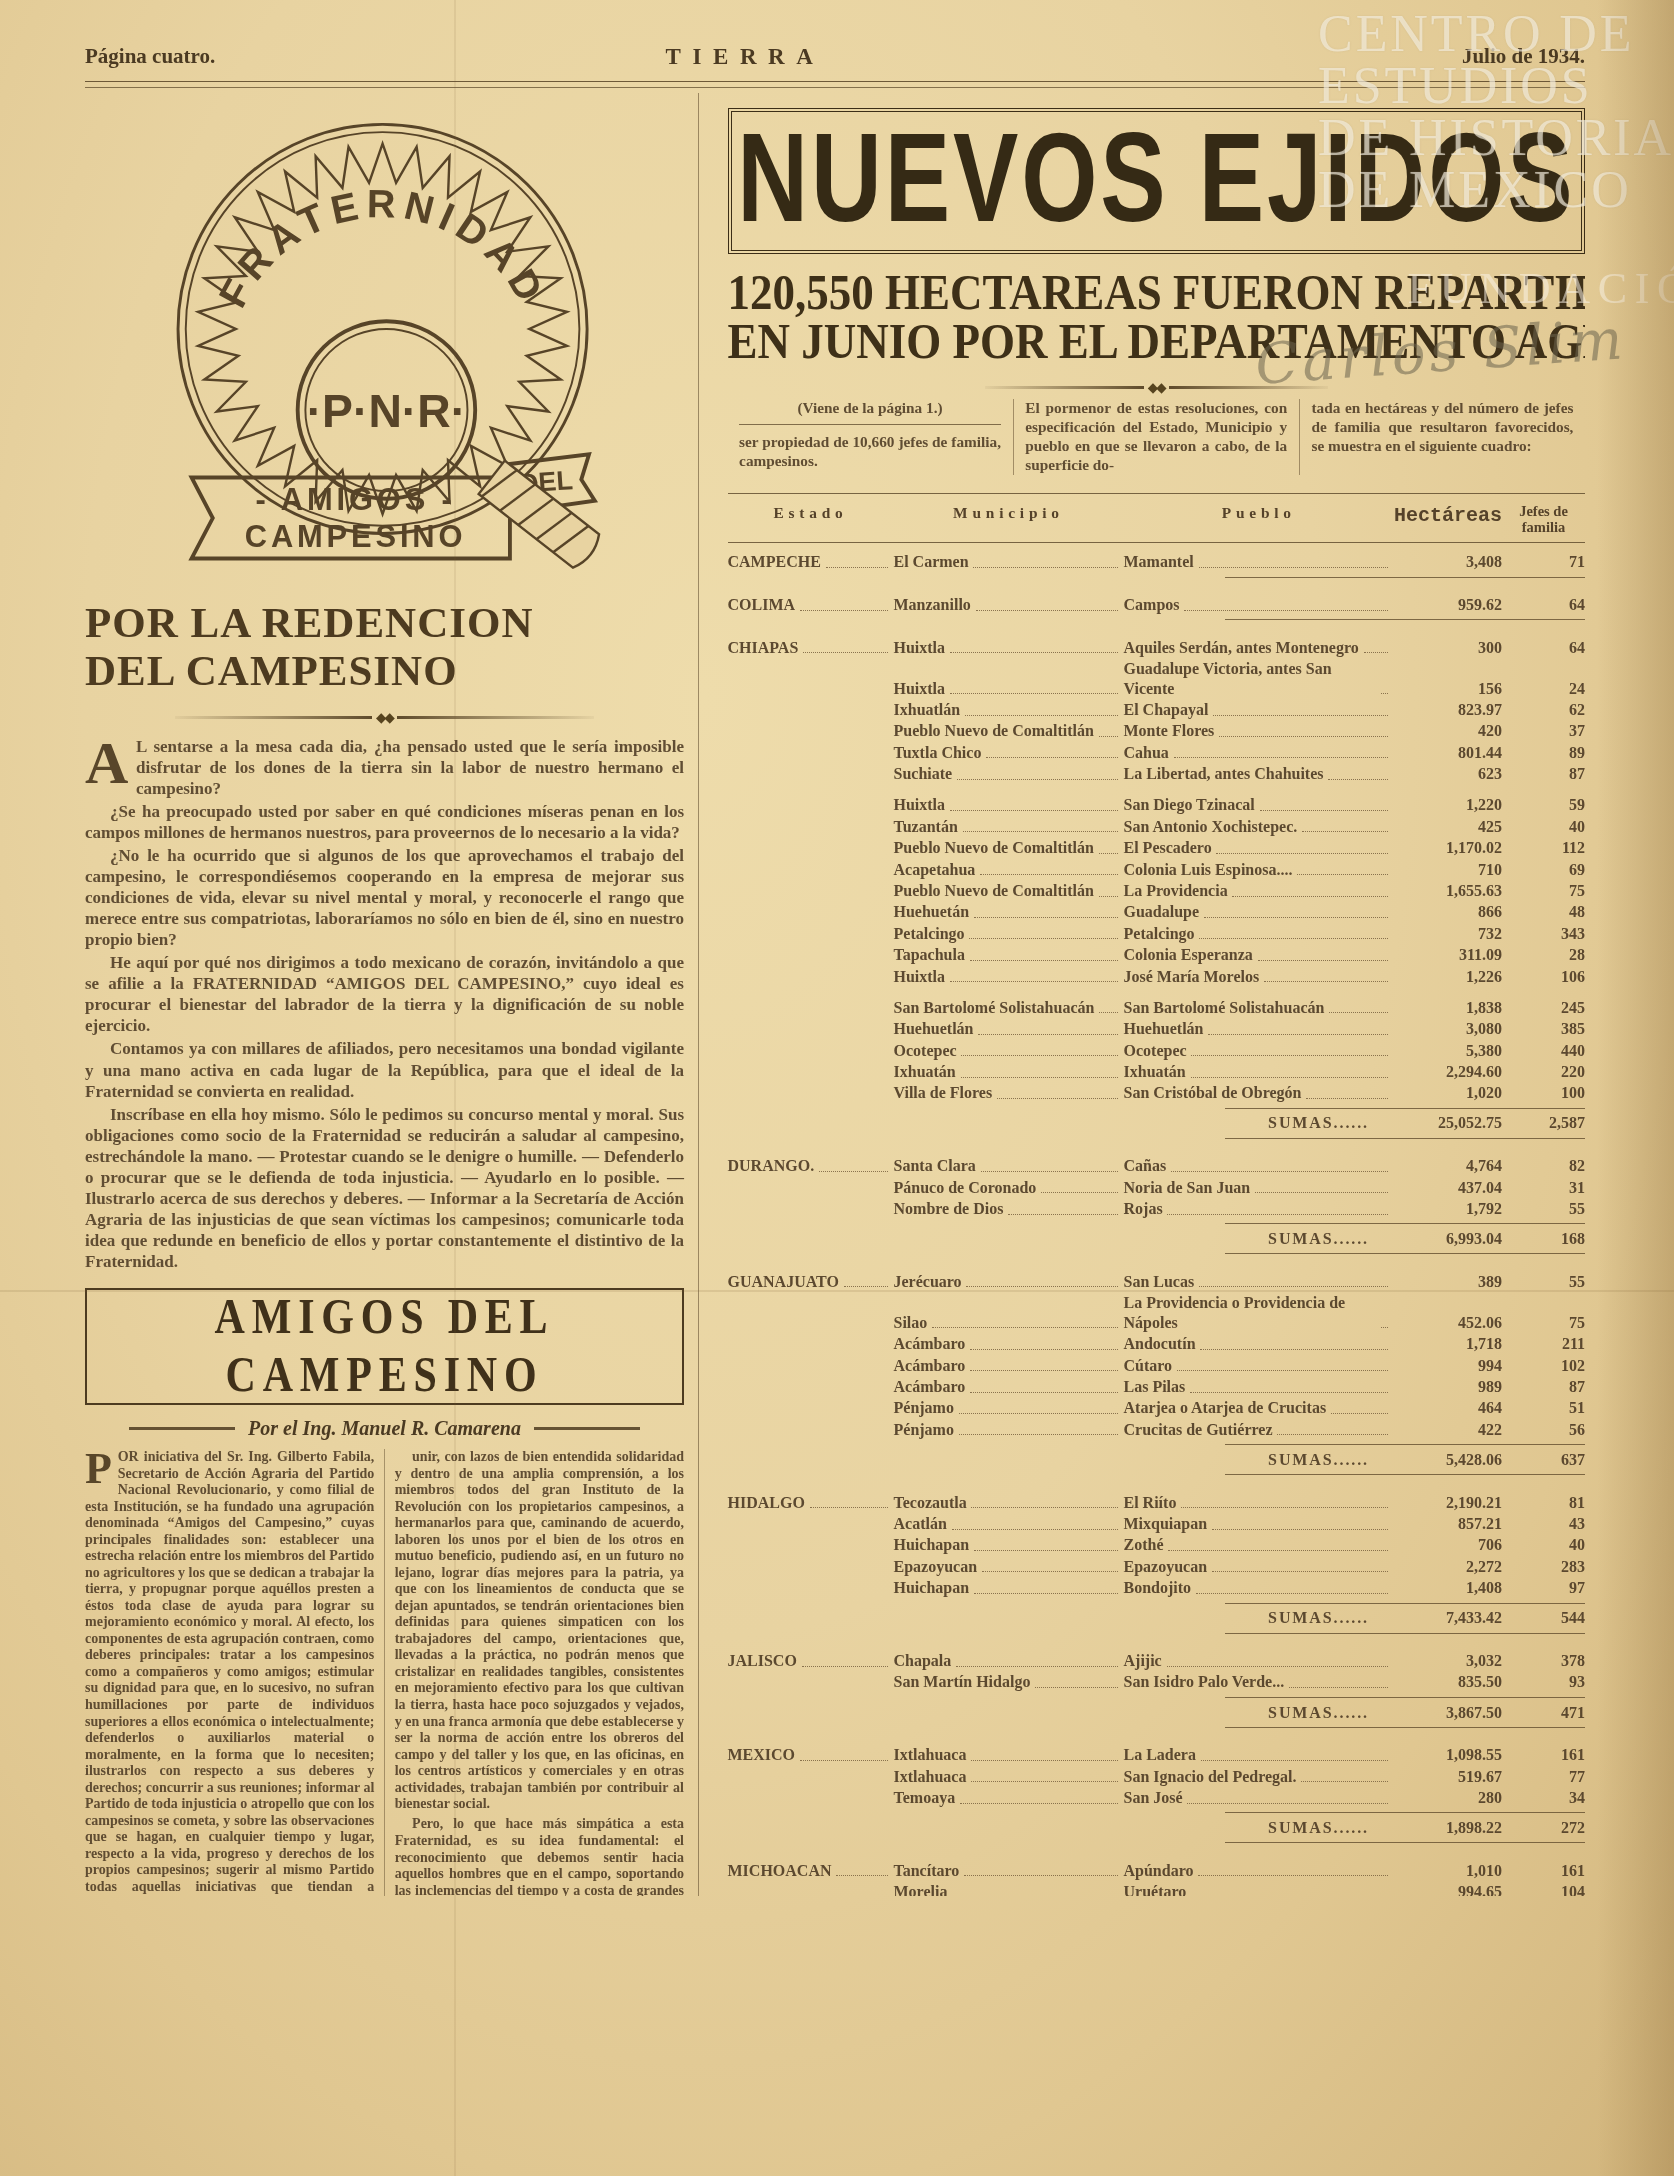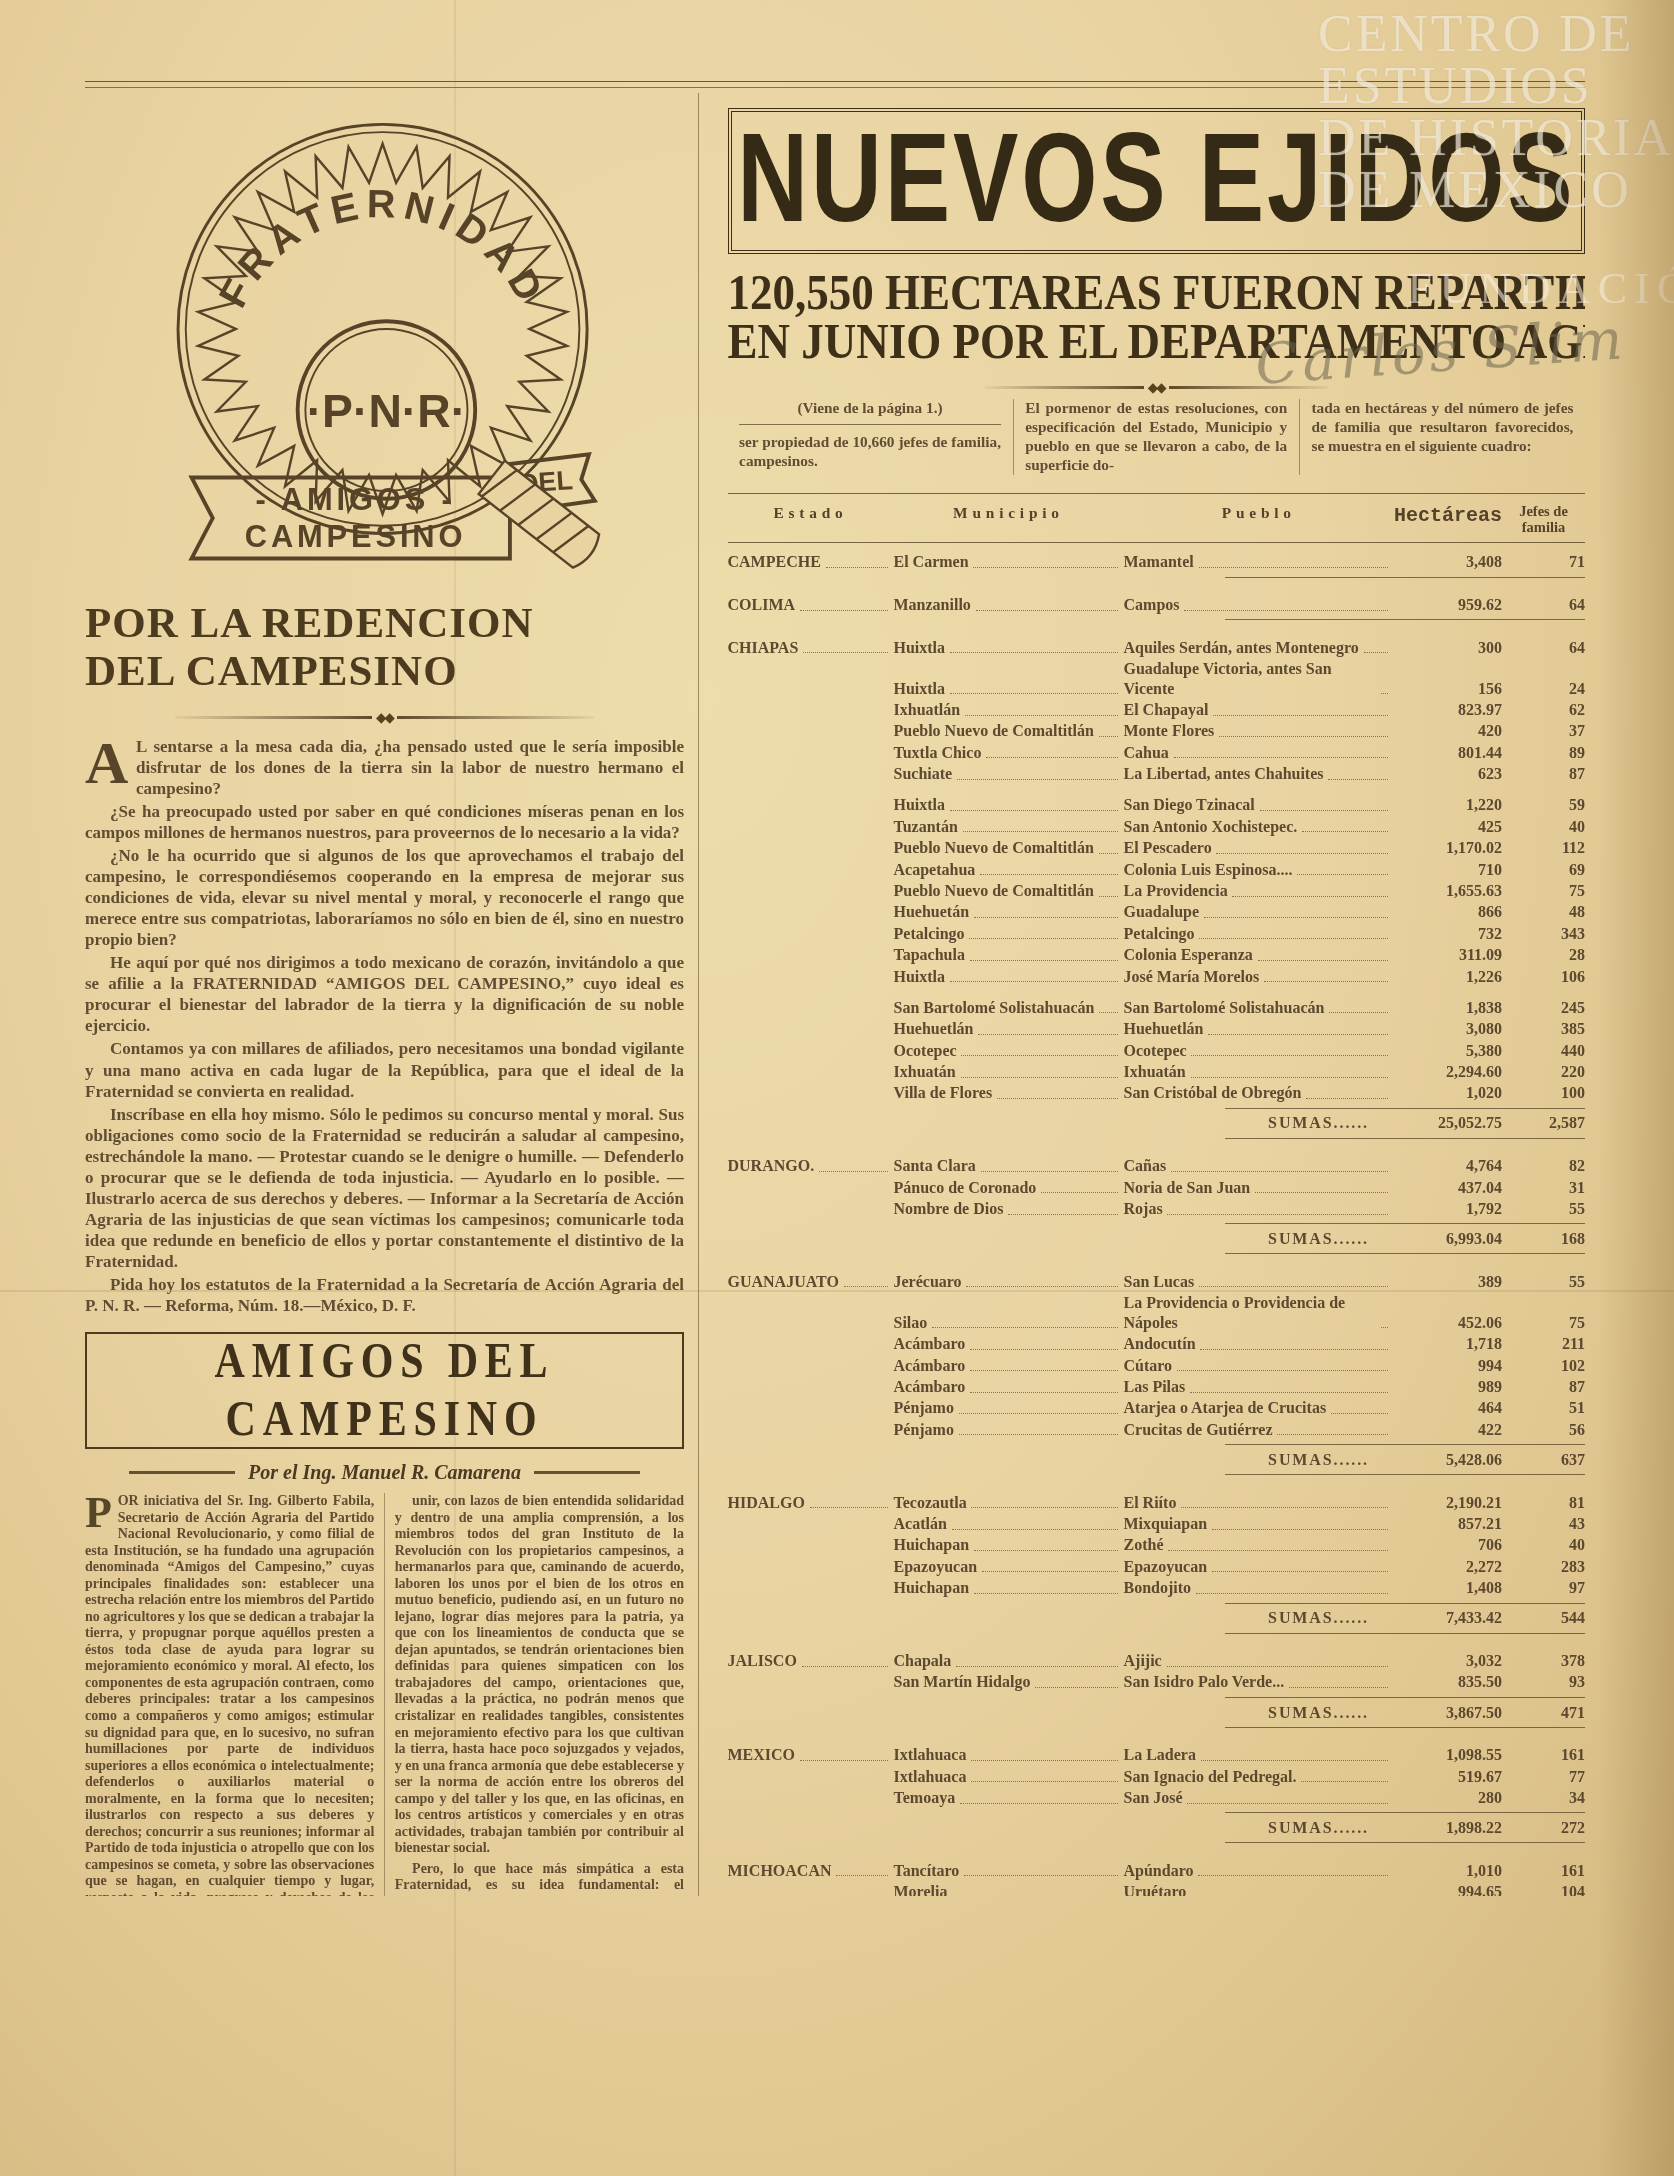--- a/index.html
+++ b/index.html
@@ -114,20 +114,25 @@
     <div>
         <div class="wm-line">CENTRO DE</div>
         <div class="wm-line">ESTUDIOS</div>
         <div class="wm-line">DE HISTORIA</div>
         <div class="wm-line">DE MEXICO</div>
       </div>
   </div>
   <div class="wm-fund">FUNDACIÓN</div>
   <div class="wm-sig">Carlos Slim</div>
 
+  <div class="masthead">
+    <span class="mh-left">Página cuatro.</span>
+    <span class="mh-center">TIERRA</span>
+    <span class="mh-right">Julio de 1934.</span>
+  </div>
   <div class="mastrule"></div>
 
   <div class="cols">
 
     <div class="lcol">
       <div class="logo-wrap">
         <svg width="521" height="483" viewBox="0 0 540 500">
           <circle class="logo-svg" cx="268" cy="238" r="212" stroke-width="3"></circle>
           <circle class="logo-svg" cx="268" cy="238" r="204" stroke-width="2"></circle>
           <polygon id="sunburst" class="logo-svg" stroke-width="2.5" points="420.0,238.0 459.2,255.7 417.4,265.9 452.7,290.5 409.7,292.9 439.9,323.6 397.2,318.0 421.2,353.7 380.3,340.4 397.3,379.9 359.6,359.3 369.1,401.2 335.8,374.1 337.4,417.0 309.6,384.2 303.3,426.7 282.0,389.4 268.0,430.0 254.0,389.4 232.7,426.7 226.4,384.2 198.6,417.0 200.2,374.1 166.9,401.2 176.4,359.3 138.7,379.9 155.7,340.4 114.8,353.7 138.8,318.0 96.1,323.6 126.3,292.9 83.3,290.5 118.6,265.9 76.8,255.7 116.0,238.0 76.8,220.3 118.6,210.1 83.3,185.5 126.3,183.1 96.1,152.4 138.8,158.0 114.8,122.3 155.7,135.6 138.7,96.1 176.4,116.7 166.9,74.8 200.2,101.9 198.6,59.0 226.4,91.8 232.7,49.3 254.0,86.6 268.0,46.0 282.0,86.6 303.3,49.3 309.6,91.8 337.4,59.0 335.8,101.9 369.1,74.8 359.6,116.7 397.3,96.1 380.3,135.6 421.2,122.3 397.2,158.0 439.9,152.4 409.7,183.1 452.7,185.5 417.4,210.1 459.2,220.3"></polygon>
@@ -166,21 +171,20 @@
         <span class="orn-line r"></span>
       </div>
 
       <div class="lparas">
           <p class="lpara first"><span class="dropcap">A</span>L sentarse a la mesa cada dia, ¿ha pensado usted que le sería imposible disfrutar de los dones de la tierra sin la labor de nuestro hermano el campesino?</p>
           <p class="lpara">¿Se ha preocupado usted por saber en qué condiciones míseras penan en los campos millones de hermanos nuestros, para proveernos de lo necesario a la vida?</p>
           <p class="lpara">¿No le ha ocurrido que si algunos de los que aprovechamos el trabajo del campesino, le correspondiésemos cooperando en la empresa de mejorar sus condiciones de vida, elevar su nivel mental y moral, y reconocerle el rango que merece entre sus compatriotas, laboraríamos no sólo en bien de él, sino en nuestro propio bien?</p>
           <p class="lpara">He aquí por qué nos dirigimos a todo mexicano de corazón, invitándolo a que se afilie a la FRATERNIDAD “AMIGOS DEL CAMPESINO,” cuyo ideal es procurar el bienestar del labrador de la tierra y la dignificación de su noble ejercicio.</p>
           <p class="lpara">Contamos ya con millares de afiliados, pero necesitamos una bondad vigilante y una mano activa en cada lugar de la República, para que el ideal de la Fraternidad se convierta en realidad.</p>
           <p class="lpara">Inscríbase en ella hoy mismo. Sólo le pedimos su concurso mental y moral. Sus obligaciones como socio de la Fraternidad se reducirán a saludar al campesino, estrechándole la mano. — Protestar cuando se le denigre o humille. — Defenderlo o procurar que se le defienda de toda injusticia. — Ayudarlo en lo posible. — Ilustrarlo acerca de sus derechos y deberes. — Informar a la Secretaría de Acción Agraria de las injusticias de que sean víctimas los campesinos; comunicarle toda idea que redunde en beneficio de ellos y portar constantemente el distintivo de la Fraternidad.</p>
-          <p class="lpara">Pida hoy los estatutos de la Fraternidad a la Secretaría de Acción Agraria del P. N. R. — Reforma, Núm. 18.—México, D. F.</p>
         </div>
 
       <div class="amigos-box">
         <span class="t">AMIGOS DEL CAMPESINO</span>
       </div>
       <div class="byline">
         <span class="bl-rule"></span>
         <span class="bl-txt">Por el Ing. Manuel R. Camarena</span>
         <span class="bl-rule"></span>
       </div>

